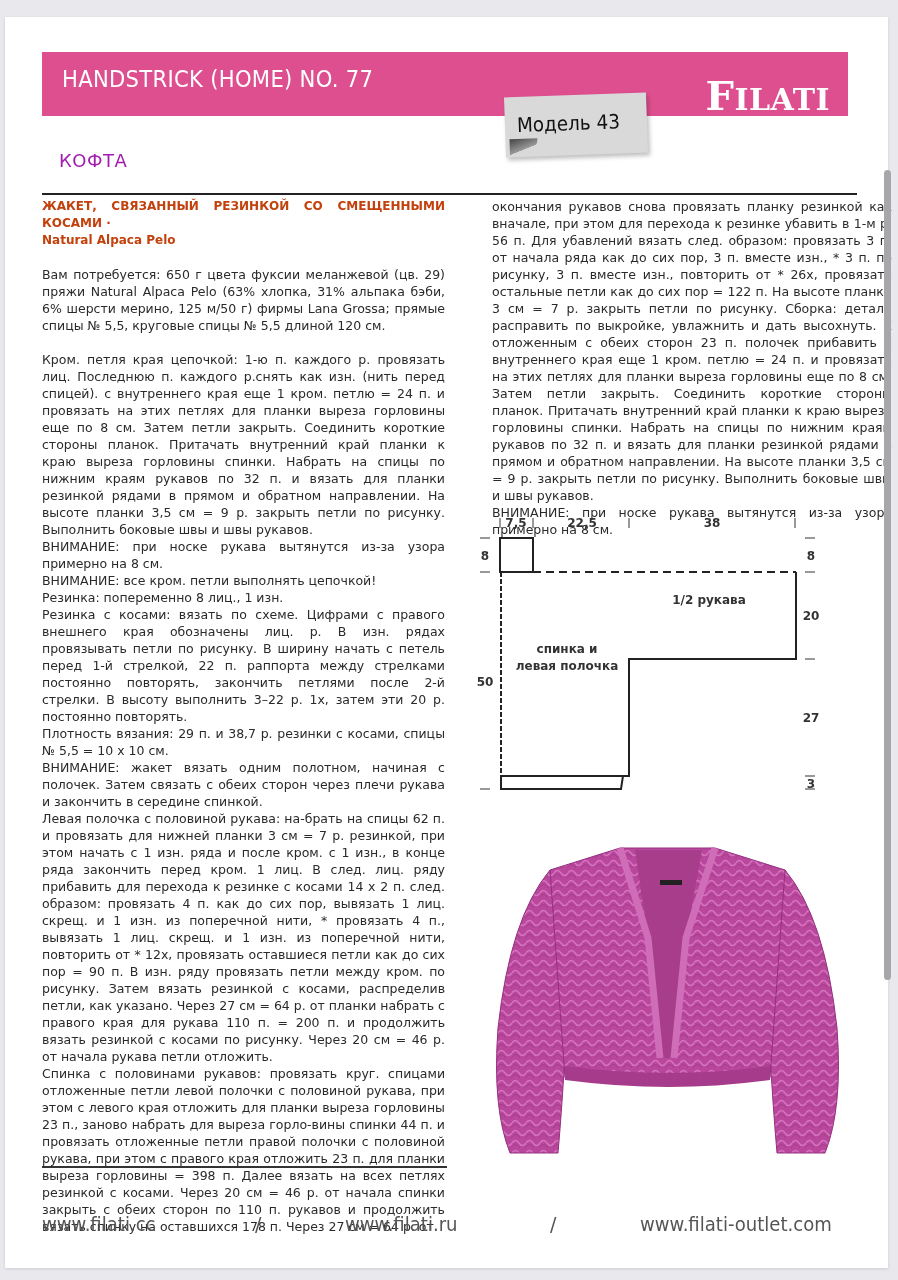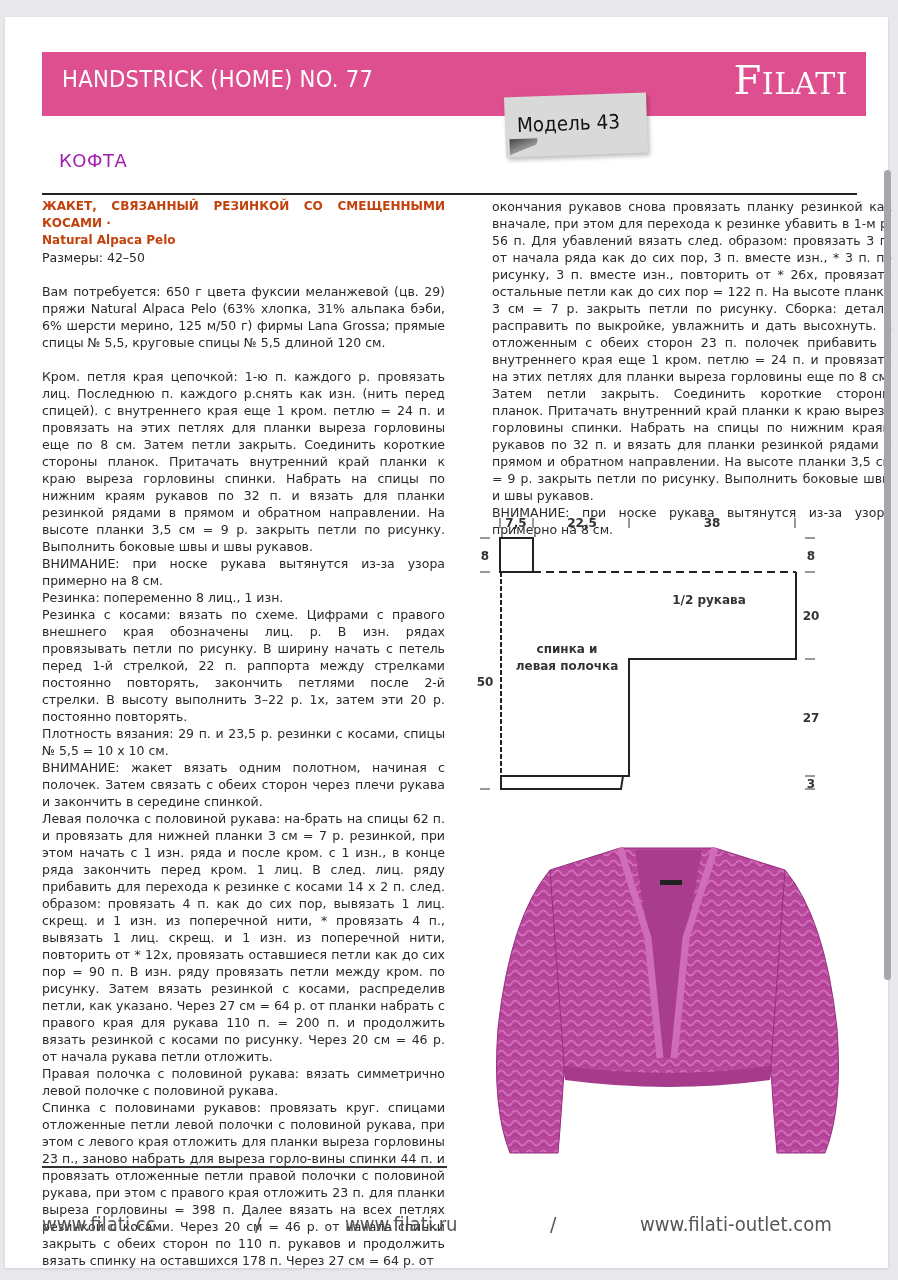--- a/index.html
+++ b/index.html
@@ -10,31 +10,30 @@
     position: relative;
   }
   .page {
     position: absolute; left: 5px; top: 17px; width: 883px; height: 1251px;
     background: #ffffff;
     box-shadow: 0 1px 3px rgba(0,0,0,0.12);
   }
   .banner {
     position: absolute; left: 42px; top: 52px; width: 806px; height: 64px;
     background: #de4f8f;
-    padding-left: 18px;
   }
   .banner-title {
     position: absolute; left: 20px; top: 14px;
     font-family: "DejaVu Sans", sans-serif; font-size: 23px; color: #fff;
     letter-spacing: 0.3px; transform: scaleX(0.92); transform-origin: left;
     white-space: nowrap;
   }
   .brand {
-    position: absolute; right: 18px; top: 8px;
-    font-family: "DejaVu Serif", serif; font-weight: normal; color: #fff;
+    position: absolute; right: 18px; top: 24px;
+    font-family: "DejaVu Serif", serif; font-weight: bold; color: #fff;
     font-size: 40px; letter-spacing: 0.5px; line-height: 1;
   }
   .brand .small { font-size: 30px; }
   .sticker {
     position: absolute; left: 505px; top: 95px; width: 142px; height: 60px;
     background: #d9d9d9;
     transform: rotate(-2deg);
     box-shadow: 2px 3px 4px rgba(0,0,0,0.25);
     z-index: 2;
   }
@@ -100,32 +99,31 @@
 <div class="sticker">
   <span class="sticker-label">Модель 43</span>
   <span class="sticker-curl"></span>
 </div>
 
 <div class="section-title">КОФТА</div>
 <div class="rule"></div>
 
 <div class="col col-left">
   <p class="heading-bold"><span>ЖАКЕТ, СВЯЗАННЫЙ РЕЗИНКОЙ СО СМЕЩЕННЫМИ КОСАМИ ·</span><br><span>Natural Alpaca Pelo</span></p>
-  <p>Размеры: 42–50</p>
   <div class="gap"></div>
   <p>Вам потребуется: 650 г цвета фуксии меланжевой (цв. 29) пряжи Natural Alpaca Pelo (63% хлопка, 31% альпака бэби, 6% шерсти мерино, 125 м/50 г) фирмы Lana Grossa; прямые спицы № 5,5, круговые спицы № 5,5 длиной 120 см.</p>
   <div class="gap"></div>
   <p>Кром. петля края цепочкой: 1-ю п. каждого р. провязать лиц. Последнюю п. каждого р.снять как изн. (нить перед спицей). с внутреннего края еще 1 кром. петлю = 24 п. и провязать на этих петлях для планки выреза горловины еще по 8 см. Затем петли закрыть. Соединить короткие стороны планок. Притачать внутренний край планки к краю выреза горловины спинки. Набрать на спицы по нижним краям рукавов по 32 п. и вязать для планки резинкой рядами в прямом и обратном направлении. На высоте планки 3,5 см = 9 р. закрыть петли по рисунку. Выполнить боковые швы и швы рукавов.</p>
   <p>ВНИМАНИЕ: при носке рукава вытянутся из-за узора примерно на 8 см.</p>
+  <p>ВНИМАНИЕ: все кром. петли выполнять цепочкой!</p>
   <p>Резинка: попеременно 8 лиц., 1 изн.</p>
   <p>Резинка с косами: вязать по схеме. Цифрами с правого внешнего края обозначены лиц. р. В изн. рядах провязывать петли по рисунку. В ширину начать с петель перед 1-й стрелкой, 22 п. раппорта между стрелками постоянно повторять, закончить петлями после 2-й стрелки. В высоту выполнить 3–22 р. 1х, затем эти 20 р. постоянно повторять.</p>
-  <p>Плотность вязания: 29 п. и 23,5 р. резинки с косами, спицы № 5,5 = 10 х 10 см.</p>
+  <p>Плотность вязания: 29 п. и 38,7 р. резинки с косами, спицы № 5,5 = 10 х 10 см.</p>
   <p>ВНИМАНИЕ: жакет вязать одним полотном, начиная с полочек. Затем связать с обеих сторон через плечи рукава и закончить в середине спинкой.</p>
   <p>Левая полочка с половиной рукава: на-брать на спицы 62 п. и провязать для нижней планки 3 см = 7 р. резинкой, при этом начать с 1 изн. ряда и после кром. с 1 изн., в конце ряда закончить перед кром. 1 лиц. В  след. лиц. ряду прибавить для перехода к резинке с косами 14 х 2 п. след. образом: провязать 4 п. как до сих пор, вывязать 1 лиц. скрещ. и 1 изн. из поперечной нити, * провязать 4 п., вывязать 1 лиц. скрещ. и 1 изн. из поперечной нити, повторить от * 12х, провязать оставшиеся петли как до сих пор = 90 п. В изн. ряду провязать петли между кром. по рисунку. Затем вязать резинкой с косами, распределив петли, как указано. Через 27 см = 64 р. от планки набрать с правого края для рукава 110 п. = 200 п. и продолжить вязать резинкой с косами по рисунку. Через 20 см = 46 р. от начала рукава петли отложить.</p>
-  <p>Правая полочка с половиной рукава: вязать симметрично левой полочке с половиной рукава.</p>
   <p>Спинка с половинами рукавов: провязать круг. спицами отложенные петли левой полочки с половиной рукава, при этом с левого края отложить для планки выреза горловины 23 п., заново набрать для выреза горло-вины спинки 44 п. и провязать отложенные петли правой полочки с половиной рукава, при этом с правого края отложить 23 п. для планки выреза горловины = 398 п. Далее вязать на всех петлях резинкой с косами. Через 20 см = 46 р. от начала спинки закрыть с обеих сторон по 110 п. рукавов и продолжить вязать спинку на оставшихся 178 п. Через 27 см = 64 р. от</p>
 </div>
 <div class="bottom-rule"></div>
 
 <div class="col col-right">
   <p>окончания рукавов снова провязать планку резинкой как вначале, при этом для перехода к резинке убавить в 1-м р. 56 п. Для убавлений вязать след. образом: провязать 3 п. от начала ряда как до сих пор, 3 п. вместе изн., * 3 п. по рисунку, 3 п. вместе изн., повторить от * 26х, провязать остальные петли как до сих пор = 122 п. На высоте планки 3 см = 7 р. закрыть петли по рисунку. Сборка: детали расправить по выкройке, увлажнить и дать высохнуть. К отложенным с обеих сторон 23 п. полочек прибавить с внутреннего края еще 1 кром. петлю = 24 п. и провязать на этих петлях для планки выреза горловины еще по 8 см. Затем петли закрыть. Соединить короткие стороны планок. Притачать внутренний край планки к краю выреза горловины спинки. Набрать на спицы по нижним краям рукавов по 32 п. и вязать для планки резинкой рядами в прямом и обратном направлении. На высоте планки 3,5 см = 9 р. закрыть петли по рисунку. Выполнить боковые швы и швы рукавов.</p>
   <p>ВНИМАНИЕ: при носке рукава вытянутся из-за узора примерно на 8 см.</p>
 </div>
 
 <div class="diagram">

